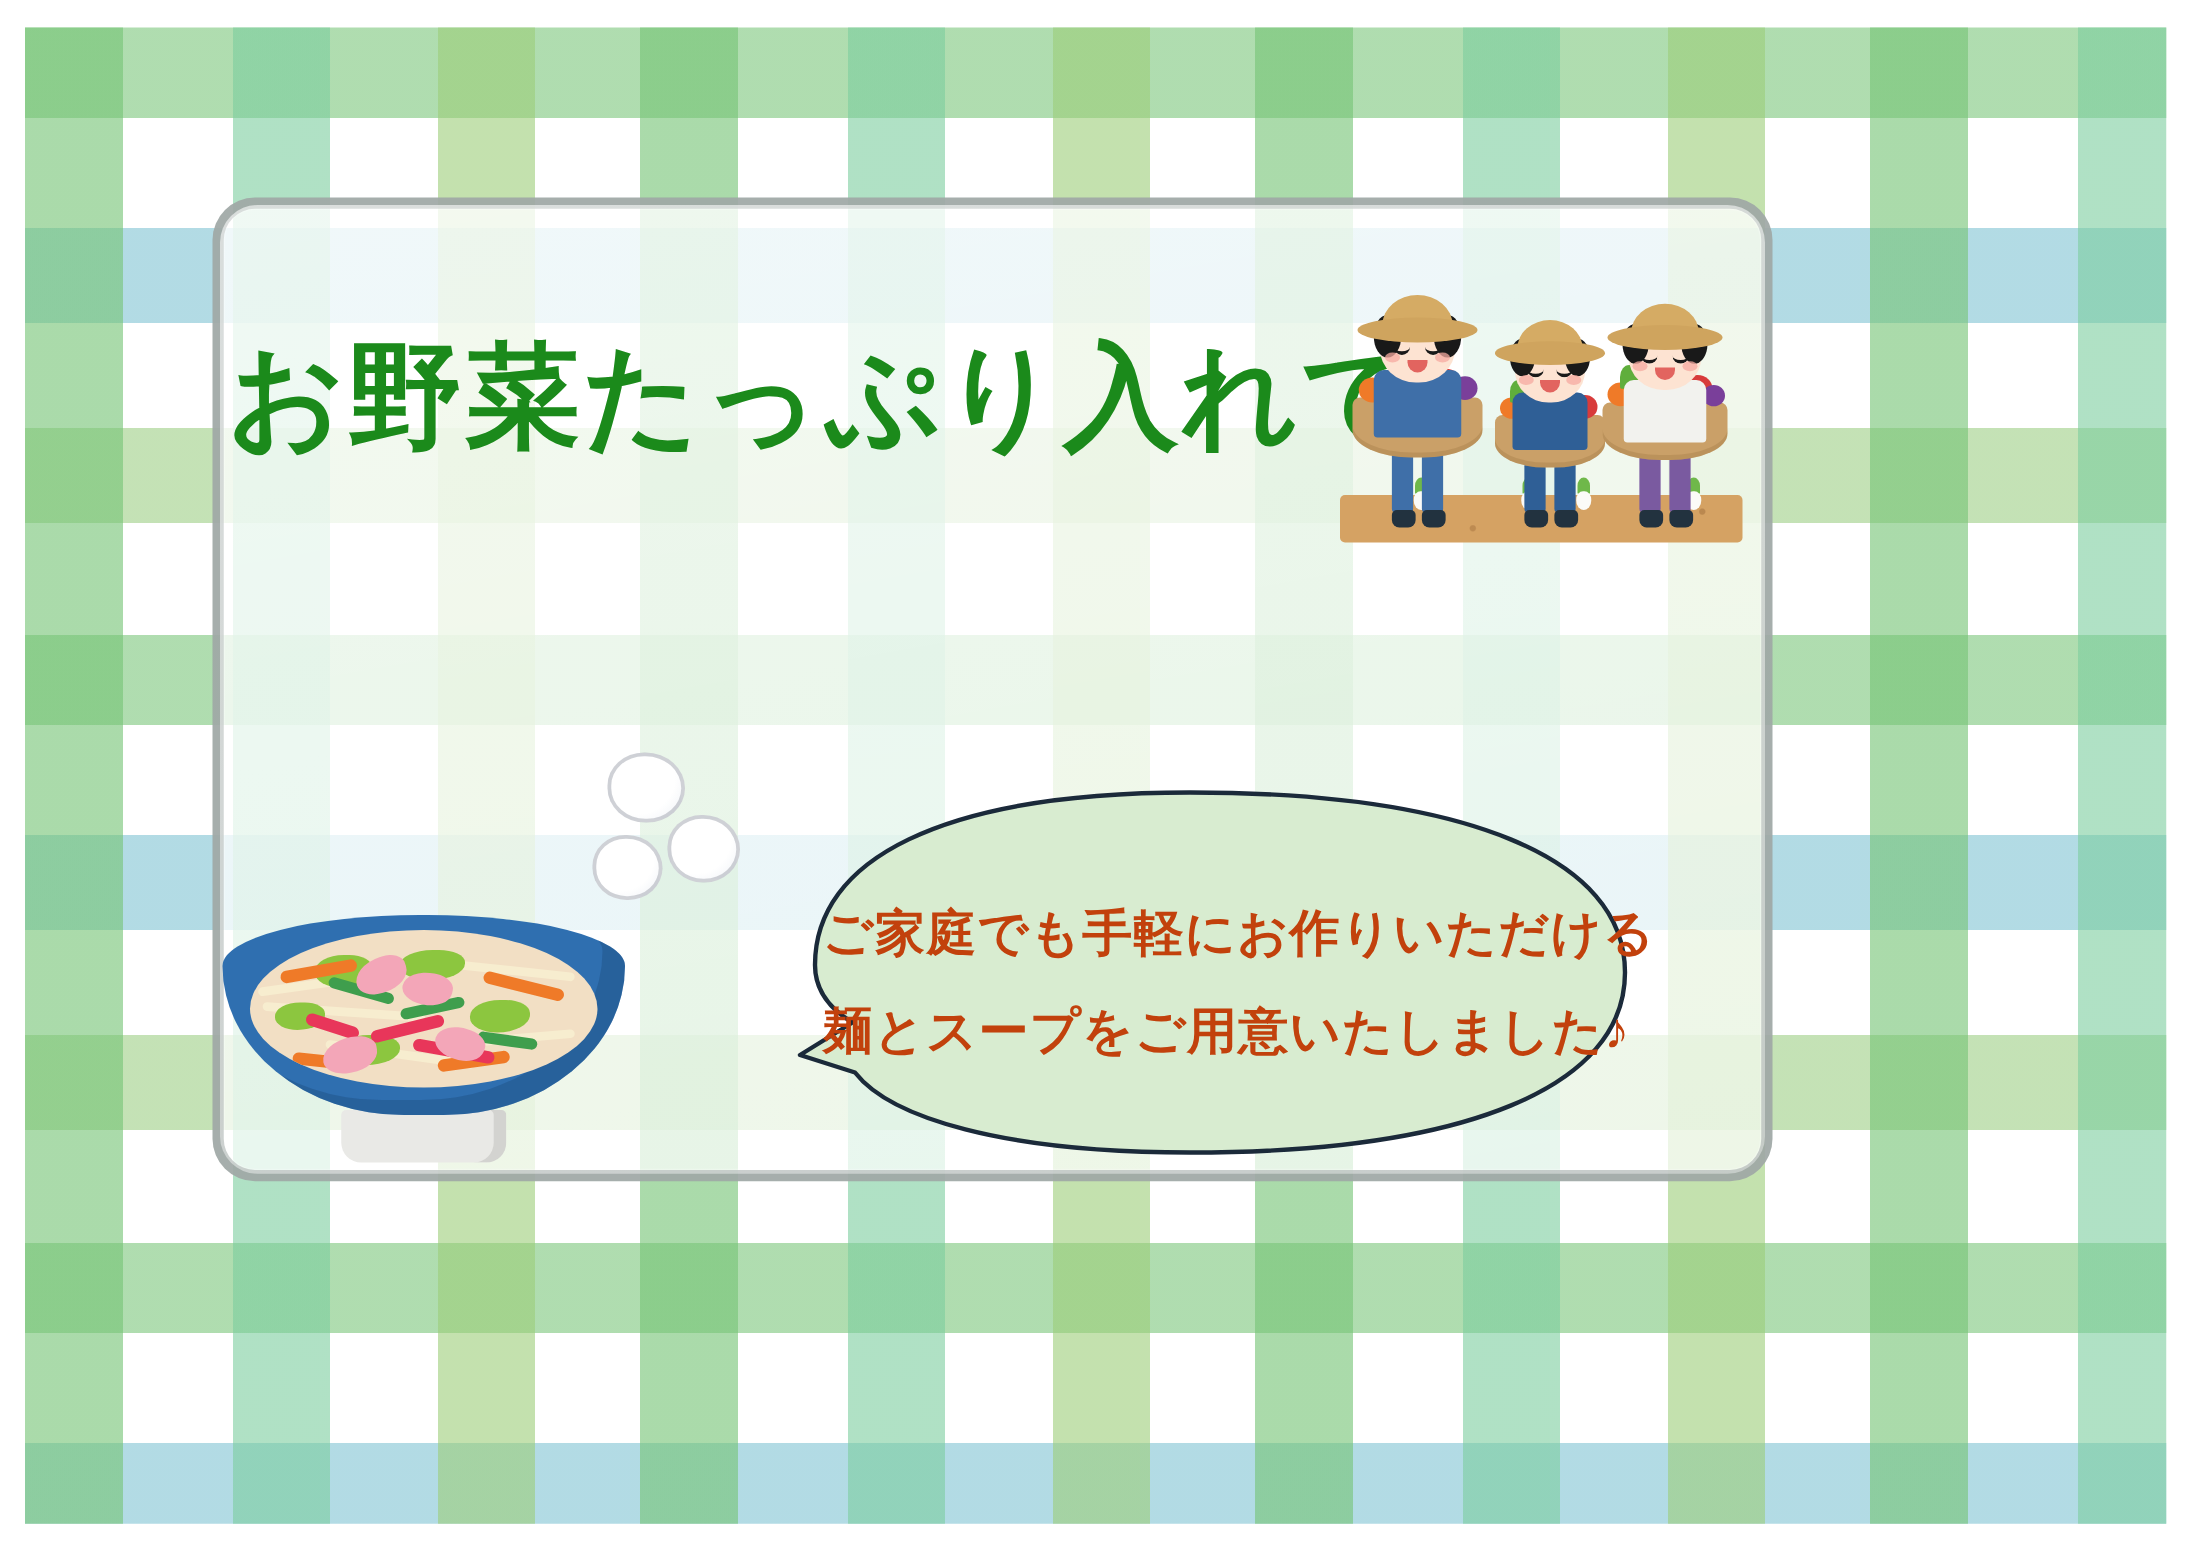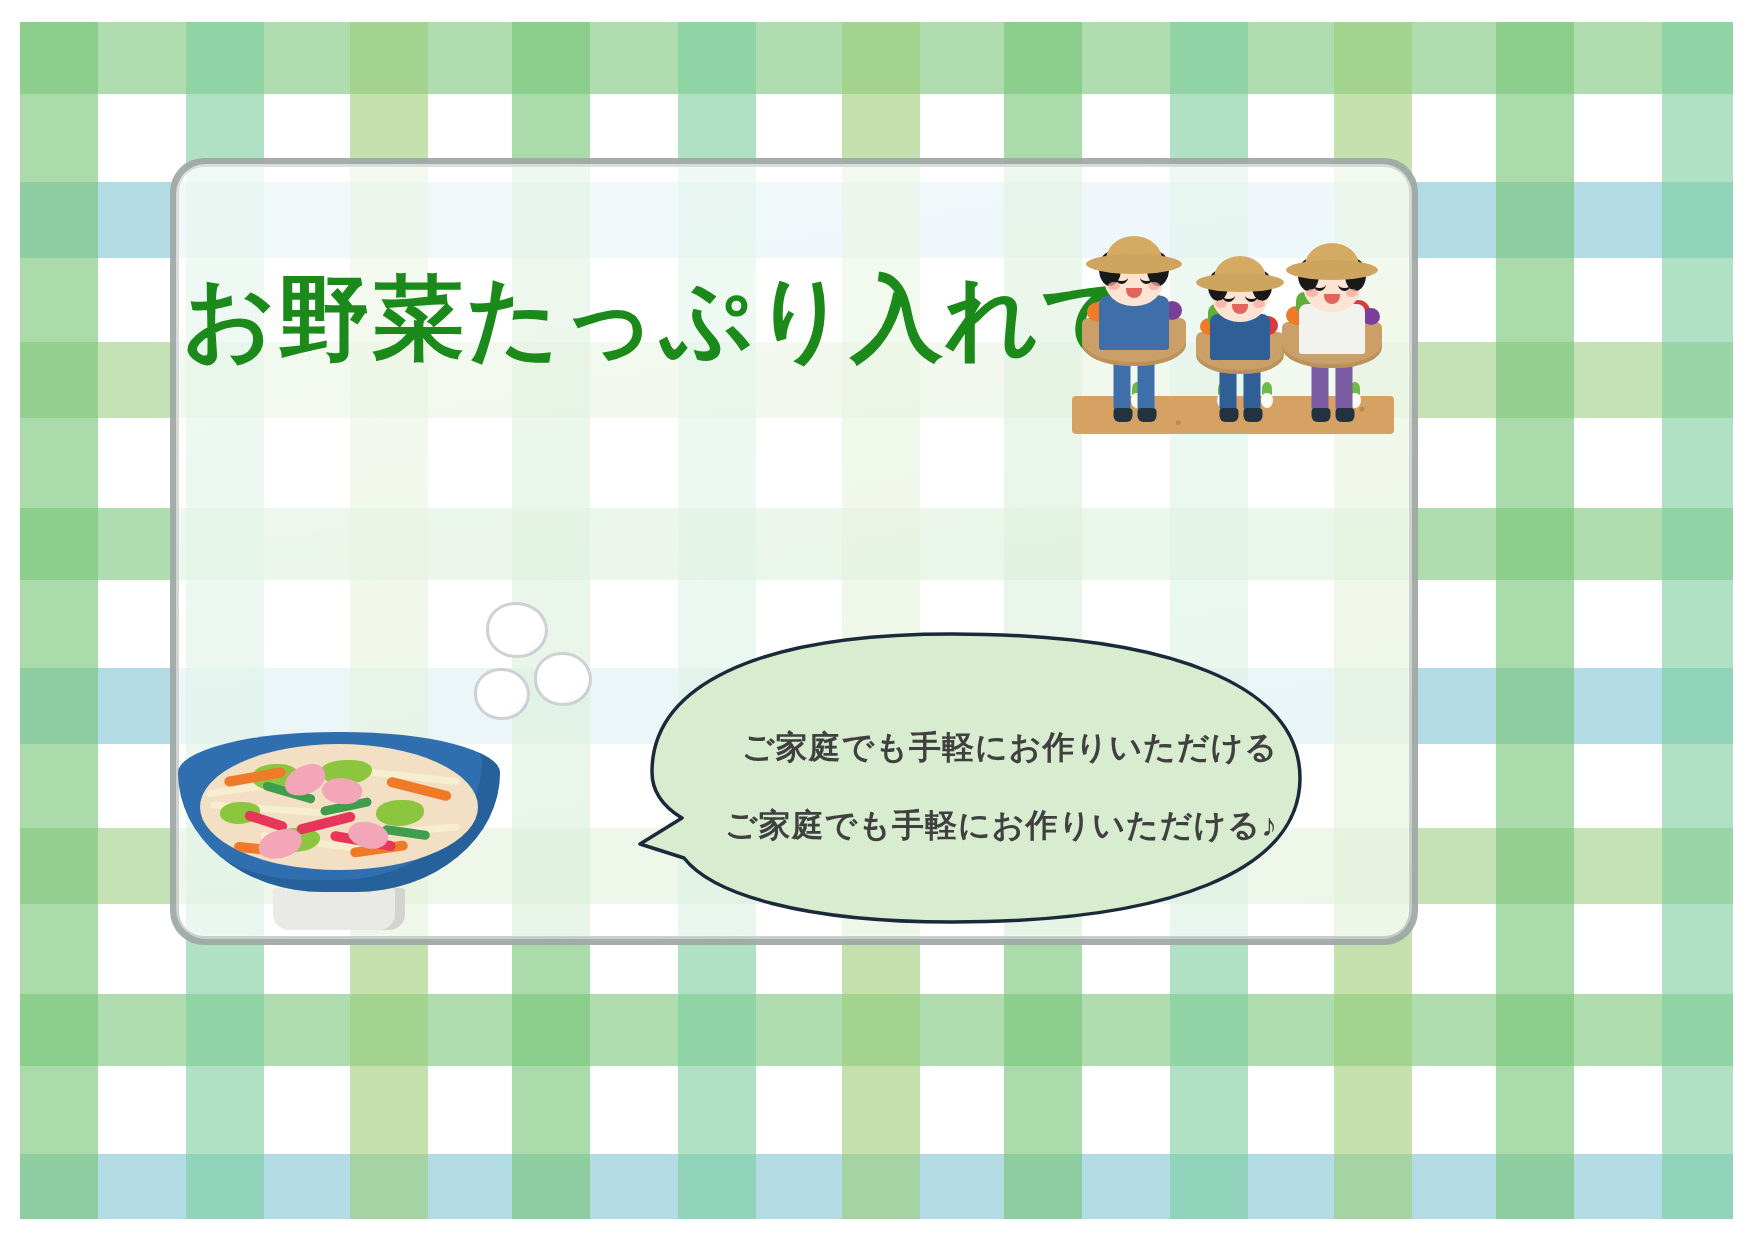--- a/index.html
+++ b/index.html
@@ -192,22 +192,22 @@
     position:absolute;
     left:612px; top:622px;
     width:700px; height:312px;
   }
   .bubble-svg{ position:absolute; left:0; top:0; }
   .bubble-text{
     position:absolute;
     left:46px; top:86px;
     width:620px;
     text-align:right;
-    color:#404040;
-    font-size:32px;
+    color:#c2410c;
+    font-size:40px;
     line-height:78px;
     font-weight:600;
     letter-spacing:1px;
   }
   .bubble-text div{ white-space:nowrap; }
 </style>
 </head>
 <body>
 
 <div id="poster">
@@ -382,17 +382,17 @@
                L 28 222
                L 72 236
                C 100 272 190 300 340 300
                C 560 300 688 248 688 156
                C 688 64 560 12 340 12
                C 140 12 40 66 40 150
                C 40 168 50 184 70 196 Z" fill="#d8ecd0" stroke="#1b2a3a" stroke-width="3.5" stroke-linejoin="round"></path>
     </svg>
     <div class="bubble-text">
       <div>ご家庭でも手軽にお作りいただける</div>
-      <div>ご家庭でも手軽にお作りいただける♪</div>
+      <div>麺とスープをご用意いたしました♪</div>
     </div>
   </div>
 
 </div>
 
 </body></html>

